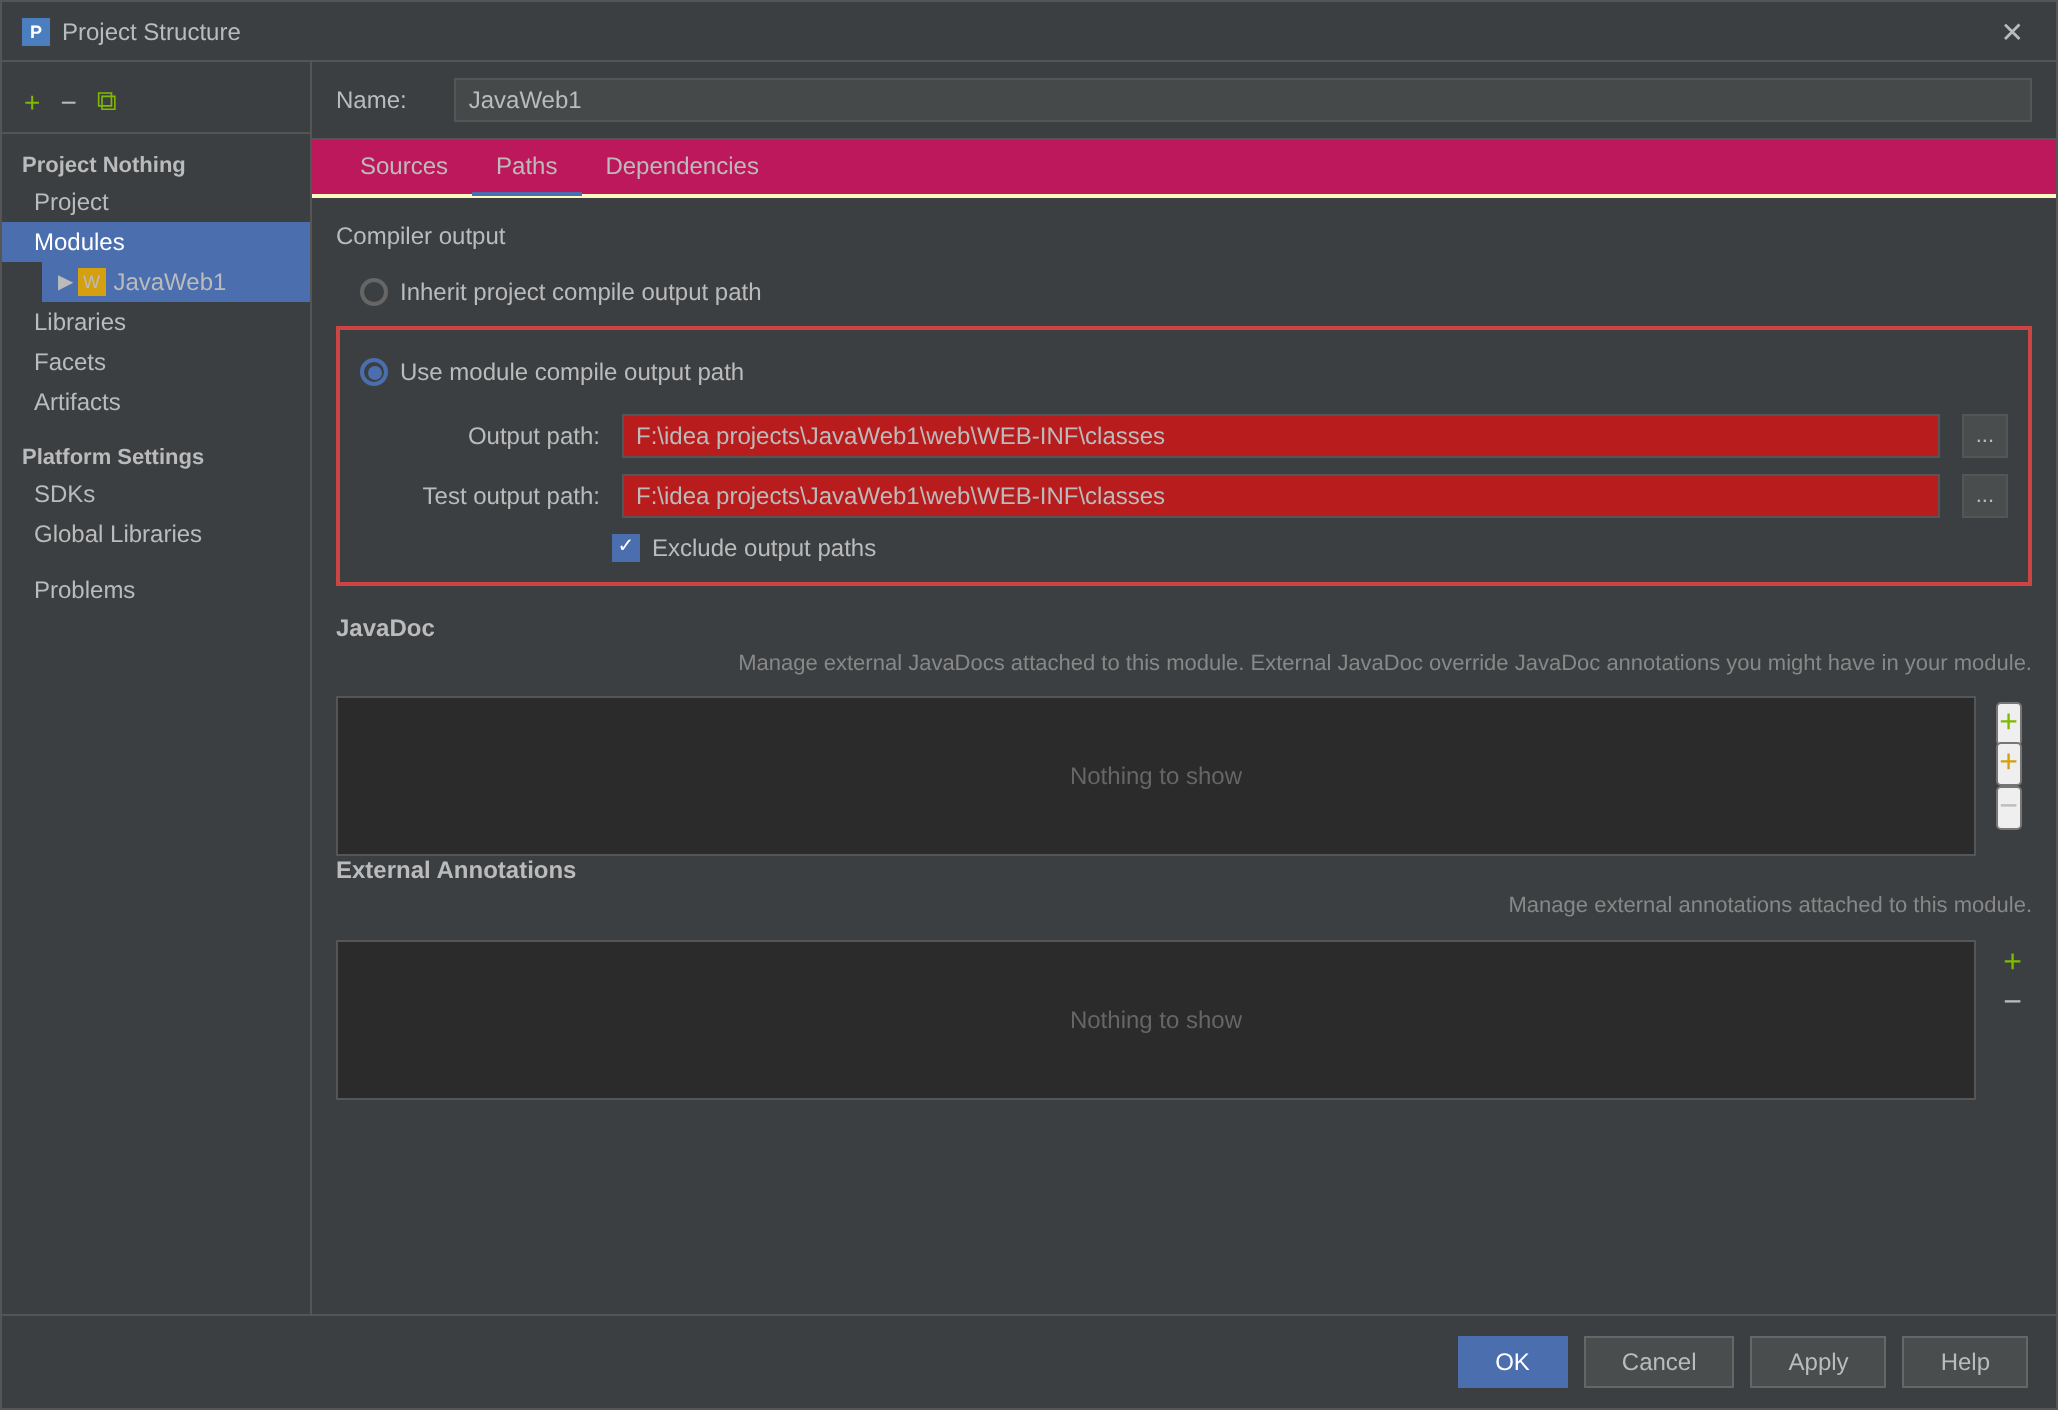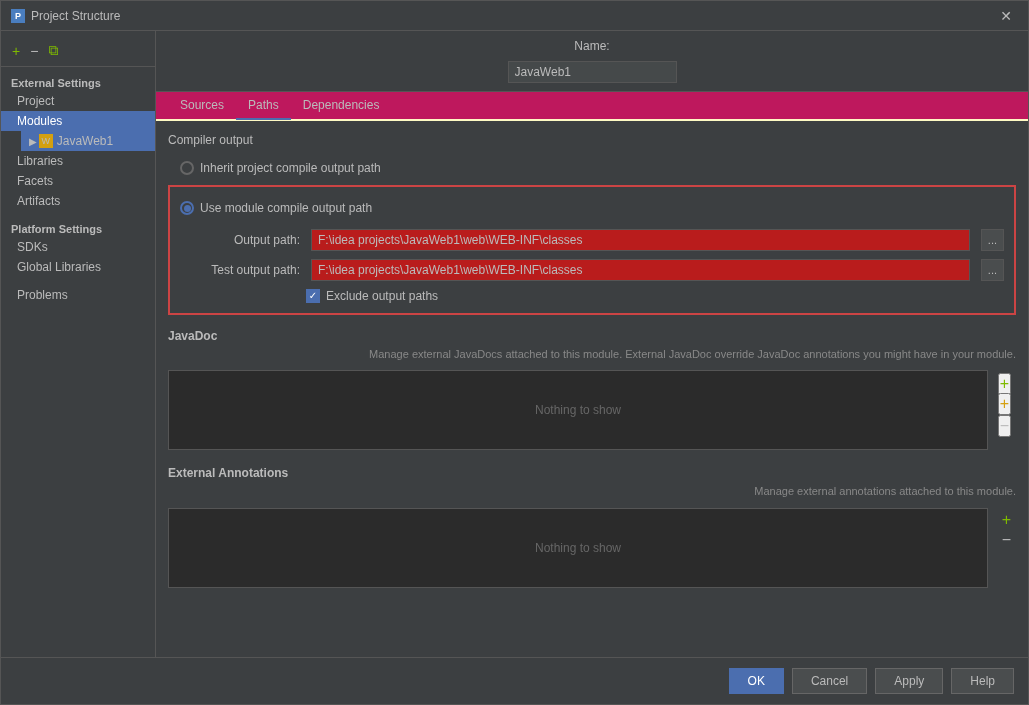--- a/index.html
+++ b/index.html
@@ -148,23 +148,22 @@
       flex: 1;
       display: flex;
       flex-direction: column;
       overflow: hidden;
     }
 
     .name-bar {
       display: flex;
       align-items: center;
       padding: 8px 12px;
-      gap: 8px;
+      gap: 24px;
       border-bottom: 1px solid #555;
-      flex-direction: column;
     }
 
     .name-label {
       color: #bbbbbb;
       font-size: 12px;
       min-width: 35px;
     }
 
     .name-input {
       flex: 1;
@@ -308,21 +307,20 @@
     }
     .checkbox-box::after {
       content: '✓';
       color: white;
       font-size: 10px;
       line-height: 1;
     }
 
     
     .subsection {
-      margin-bottom: 16px;
     }
 
     .subsection-header {
       font-size: 12px;
       font-weight: bold;
       color: #bbbbbb;
       margin-bottom: 4px;
     }
 
     .subsection-desc {
@@ -424,21 +422,21 @@
 
   <div class="main-content">
 
     <div class="sidebar">
       <div class="sidebar-toolbar">
         <button class="sidebar-btn">+</button>
         <button class="sidebar-btn minus">−</button>
         <button class="sidebar-btn">⧉</button>
       </div>
 
-      <div class="sidebar-section-label">External Settings</div>
+      <div class="sidebar-section-label">Project Nothing</div>
 
       <div class="sidebar-item">Project</div>
       <div class="sidebar-item active">Modules</div>
       <div style="padding-left: 20px;">
         <div class="sidebar-module-row active">
           <span class="tree-arrow">▶</span>
           <span class="module-icon">W</span>
           <span>JavaWeb1</span>
         </div>
       </div>

